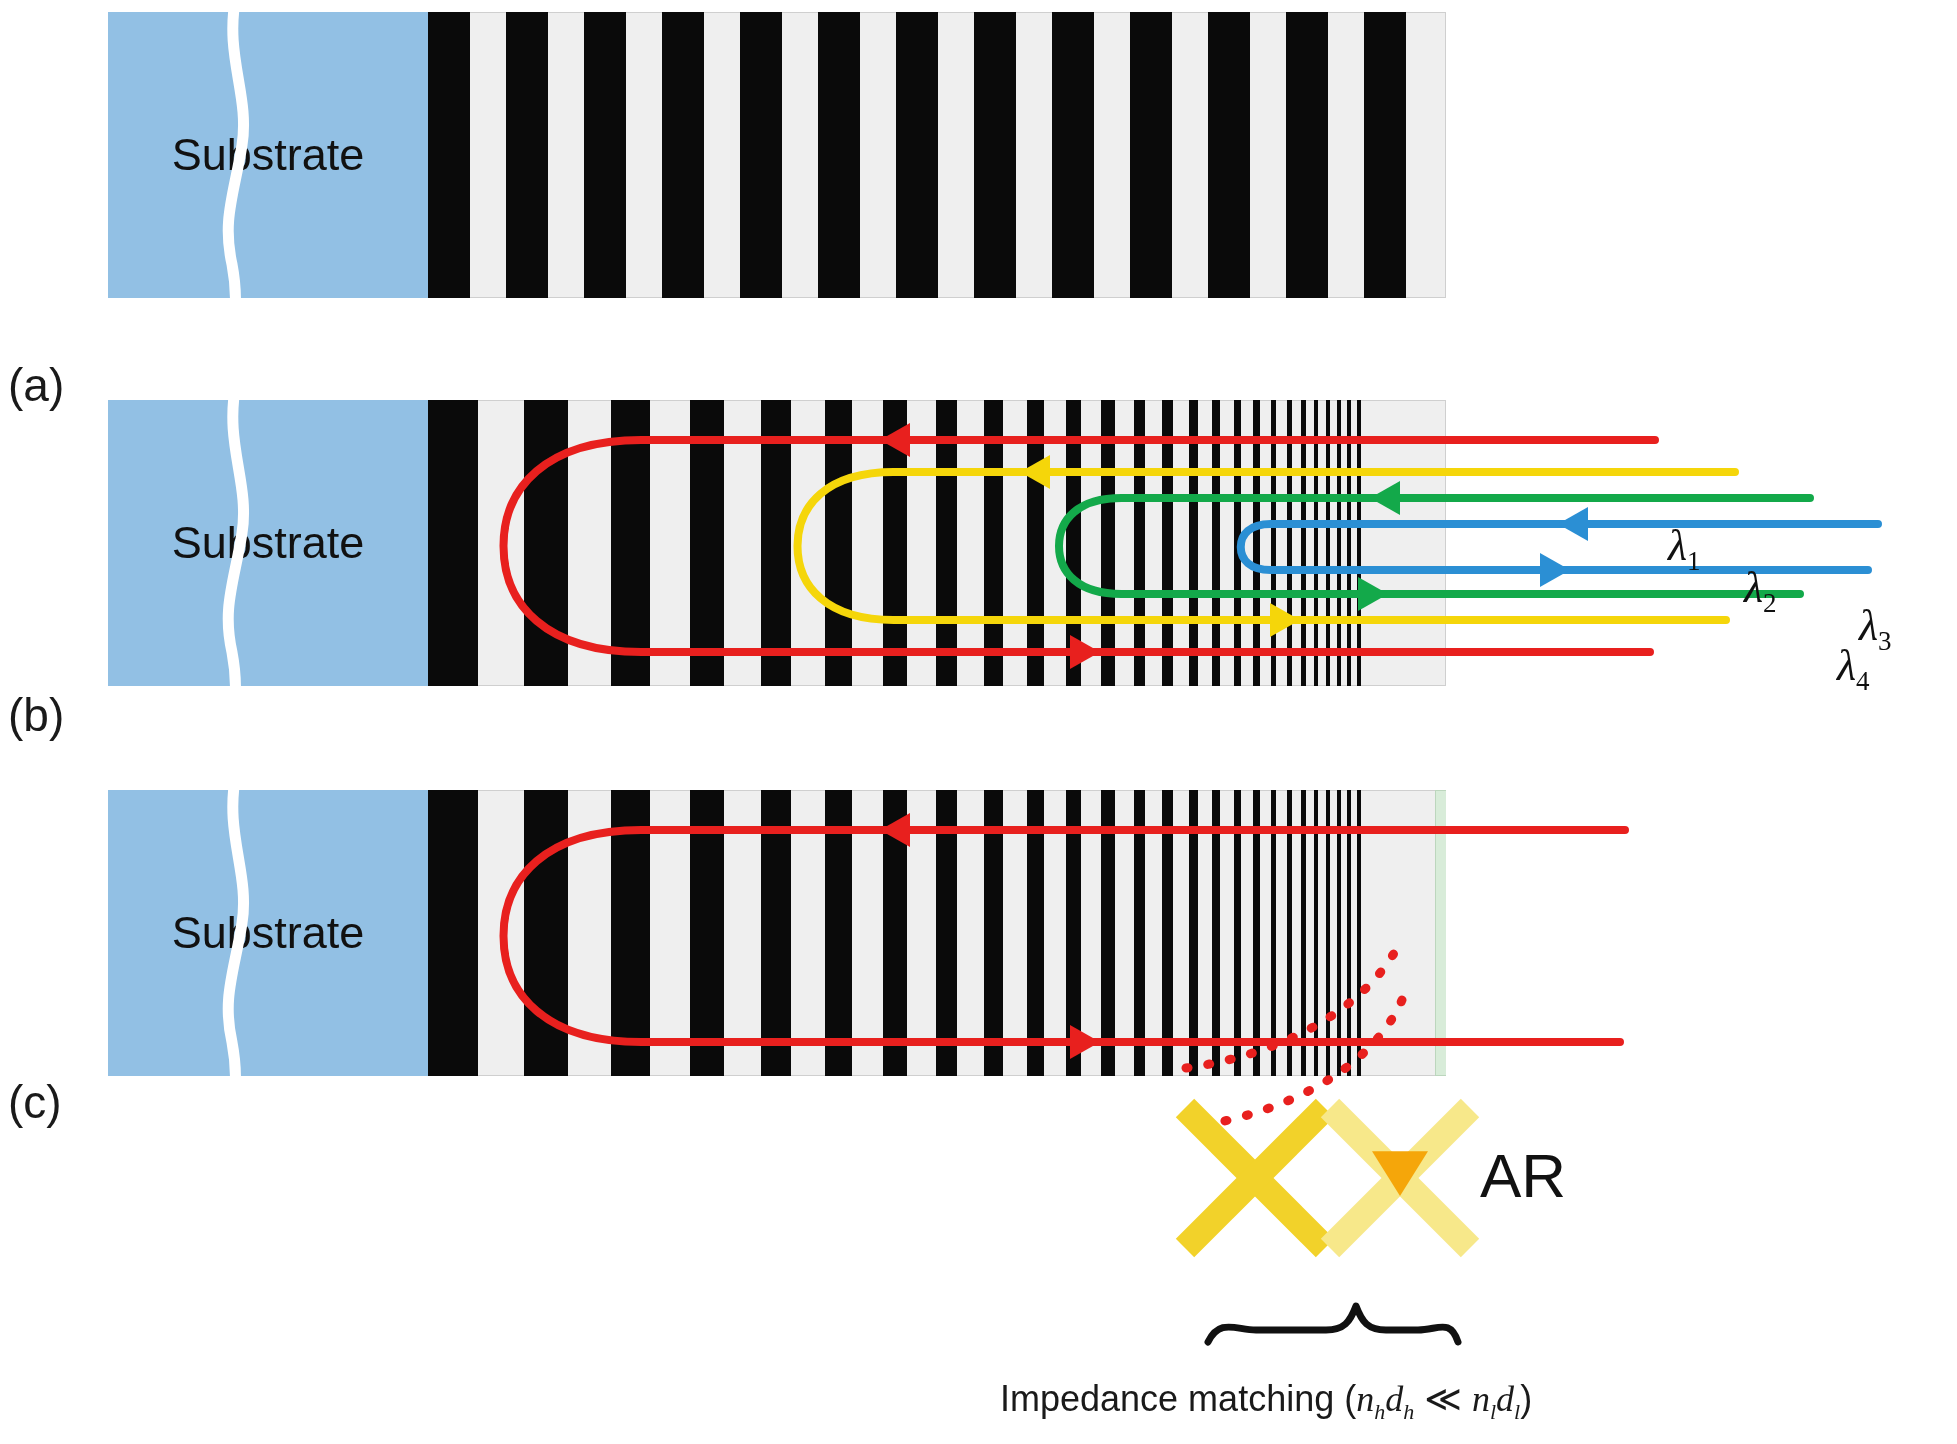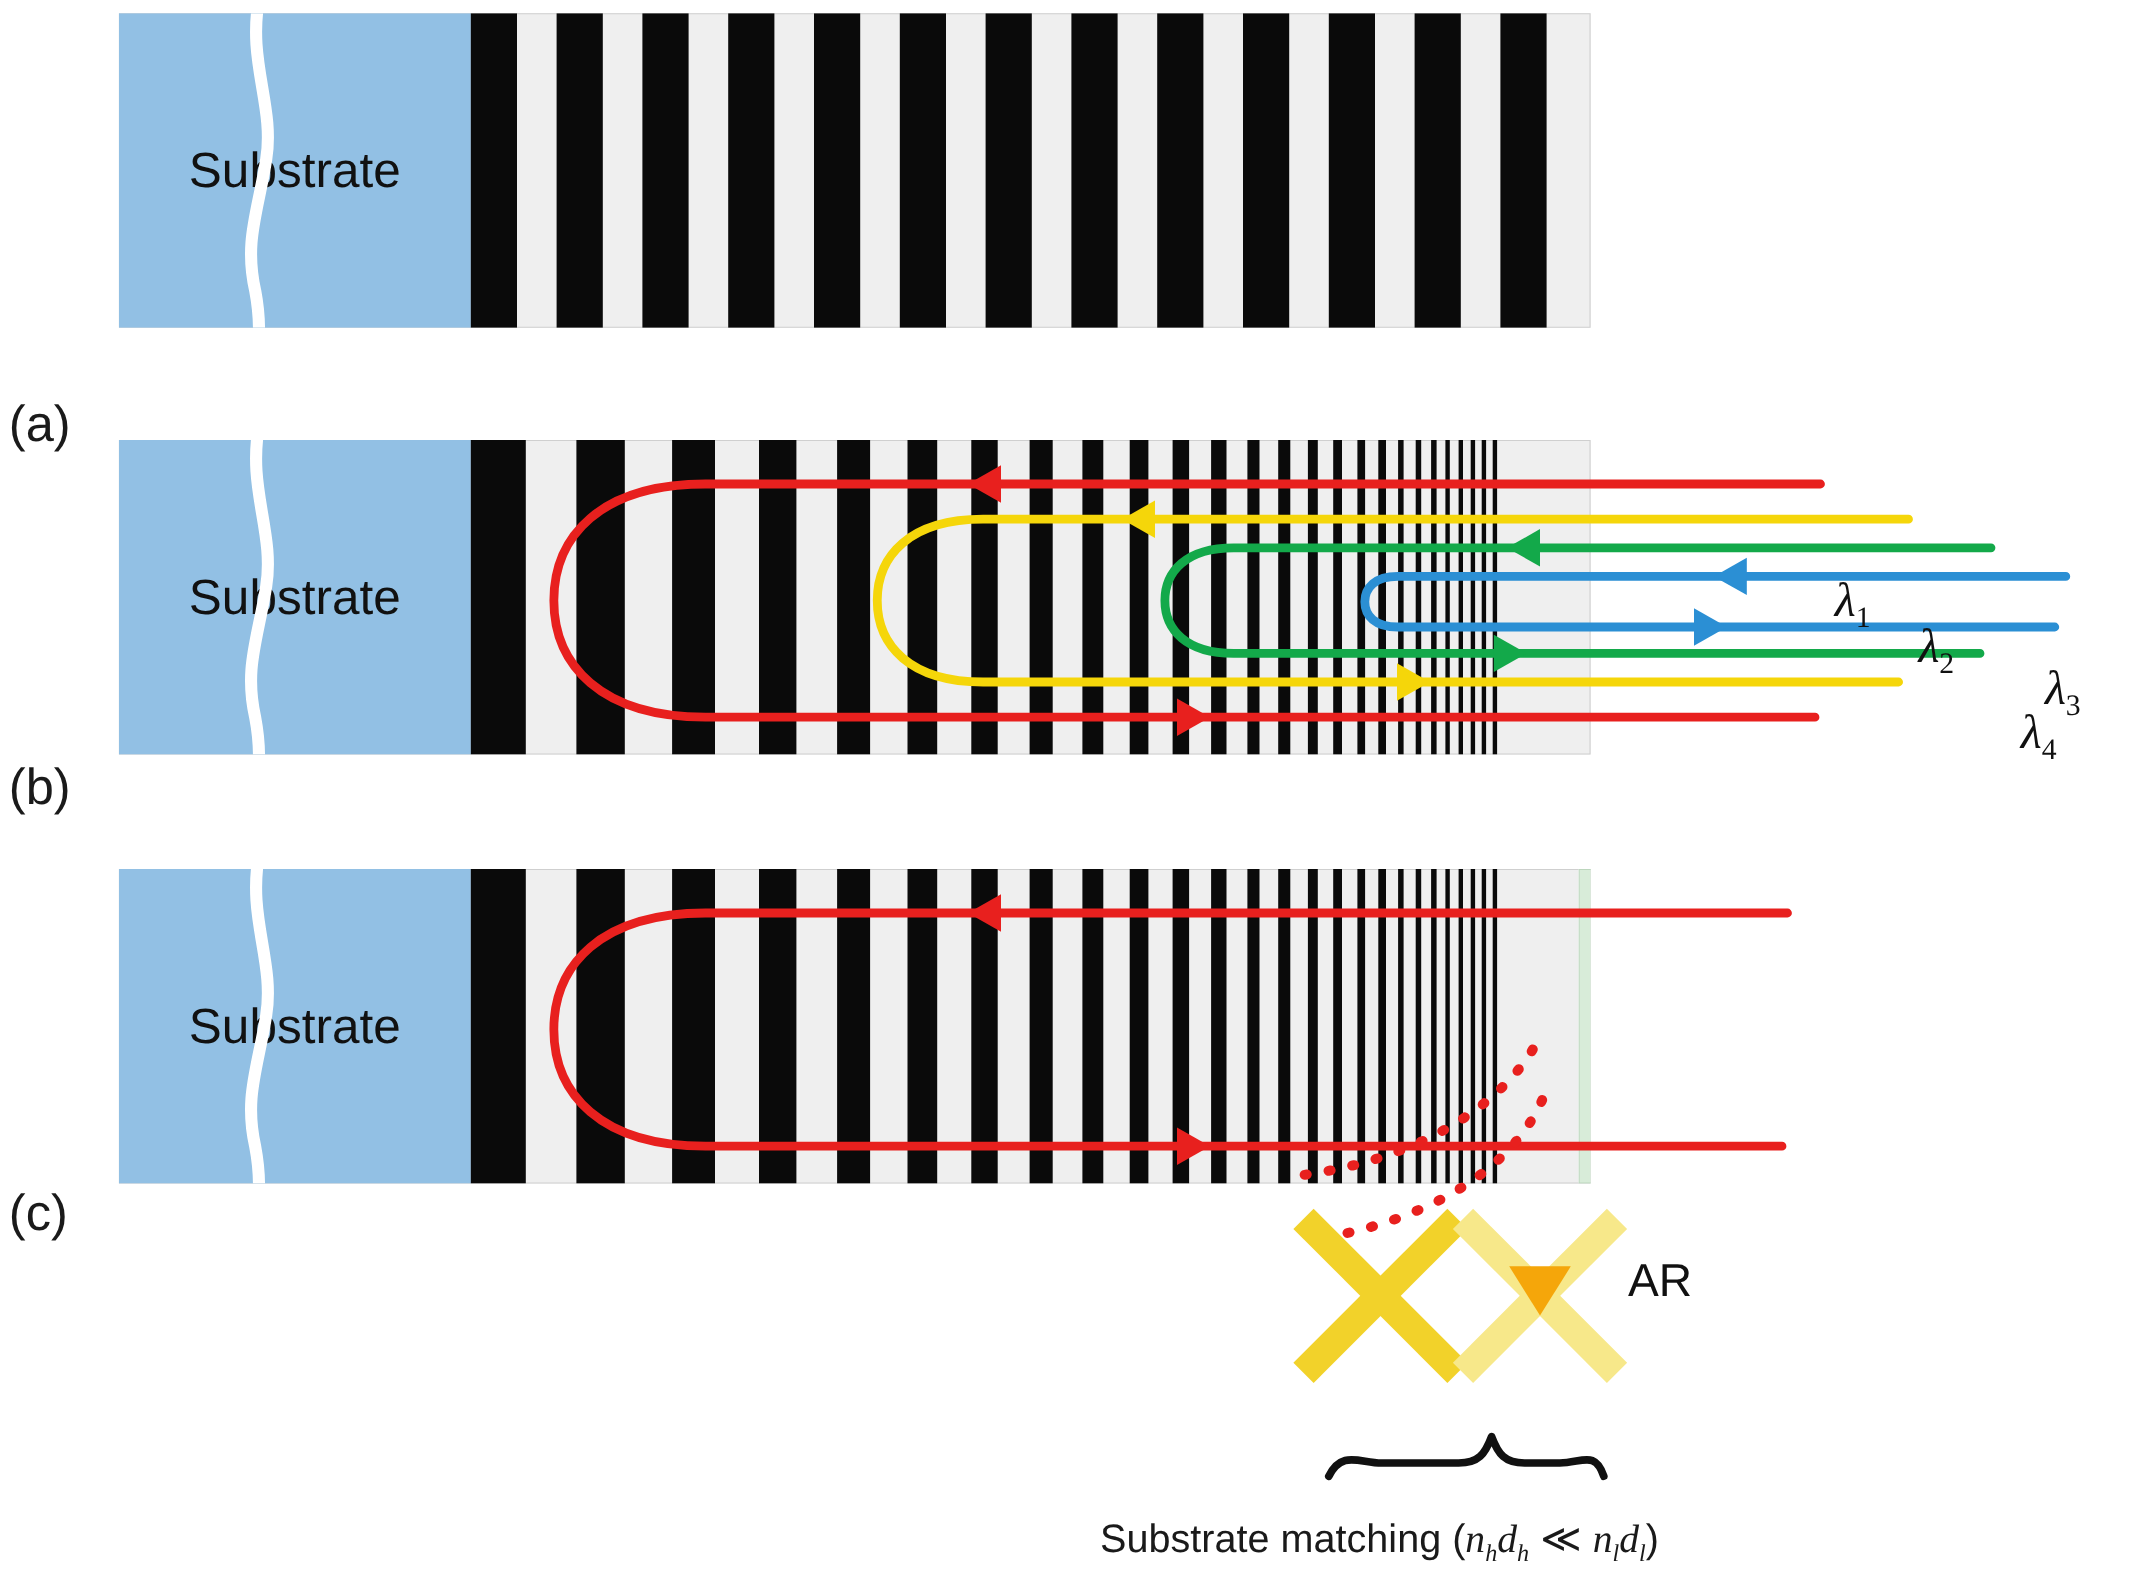--- a/index.html
+++ b/index.html
@@ -25,21 +25,21 @@
 
   .ar-region{position:absolute;top:0;height:100%;background:#d8ecd9;
              box-shadow:inset 0 0 0 1px #bcd6bd;}
 
   .svg-over{position:absolute;left:0;top:0;overflow:visible;pointer-events:none;}
 
   .lam{position:absolute;font-family:"Liberation Serif", serif;
        font-style:italic;font-size:44px;color:#111;white-space:nowrap;}
   .lam sub{font-size:27px;font-style:normal;}
 
-  .ar-text{position:absolute;font-size:42px;color:#111;
+  .ar-text{position:absolute;font-size:62px;color:#111;
            font-family:"Liberation Sans", sans-serif;}
 
   .impedance{position:absolute;font-size:36px;color:#1a1a1a;
              white-space:nowrap;font-family:"Liberation Sans", sans-serif;}
   .impedance i{font-family:"Liberation Serif", serif;font-style:italic;}
   .impedance i sub{font-size:22px;font-style:italic;}
 </style>
 </head>
 <body>
 
@@ -210,15 +210,15 @@
   <div class="ar-text" style="left:1480px;top:1140px;">AR</div>
 
   <svg class="svg-over" style="left:0;top:0;" width="1957" height="1444">
     <path d="M1210,1342 C1222,1318 1238,1330 1258,1330
              L1328,1330 C1346,1330 1352,1322 1358,1306
              C1364,1322 1370,1330 1388,1330
              L1420,1330 C1440,1330 1452,1318 1460,1342" stroke="#111" stroke-width="7" fill="none" stroke-linecap="round" stroke-linejoin="round" transform="translate(-2,0)"></path>
   </svg>
 
   <div class="impedance" style="left:1000px;top:1378px;">
-    <span>Substrate matching (</span><i><span>n</span><sub>h</sub><span>d</span><sub>h</sub></i> <span>≪</span> <i><span>n</span><sub>l</sub><span>d</span><sub>l</sub></i><span>)</span>
+    <span>Impedance matching (</span><i><span>n</span><sub>h</sub><span>d</span><sub>h</sub></i> <span>≪</span> <i><span>n</span><sub>l</sub><span>d</span><sub>l</sub></i><span>)</span>
   </div>
 </div>
 
 </body></html>

